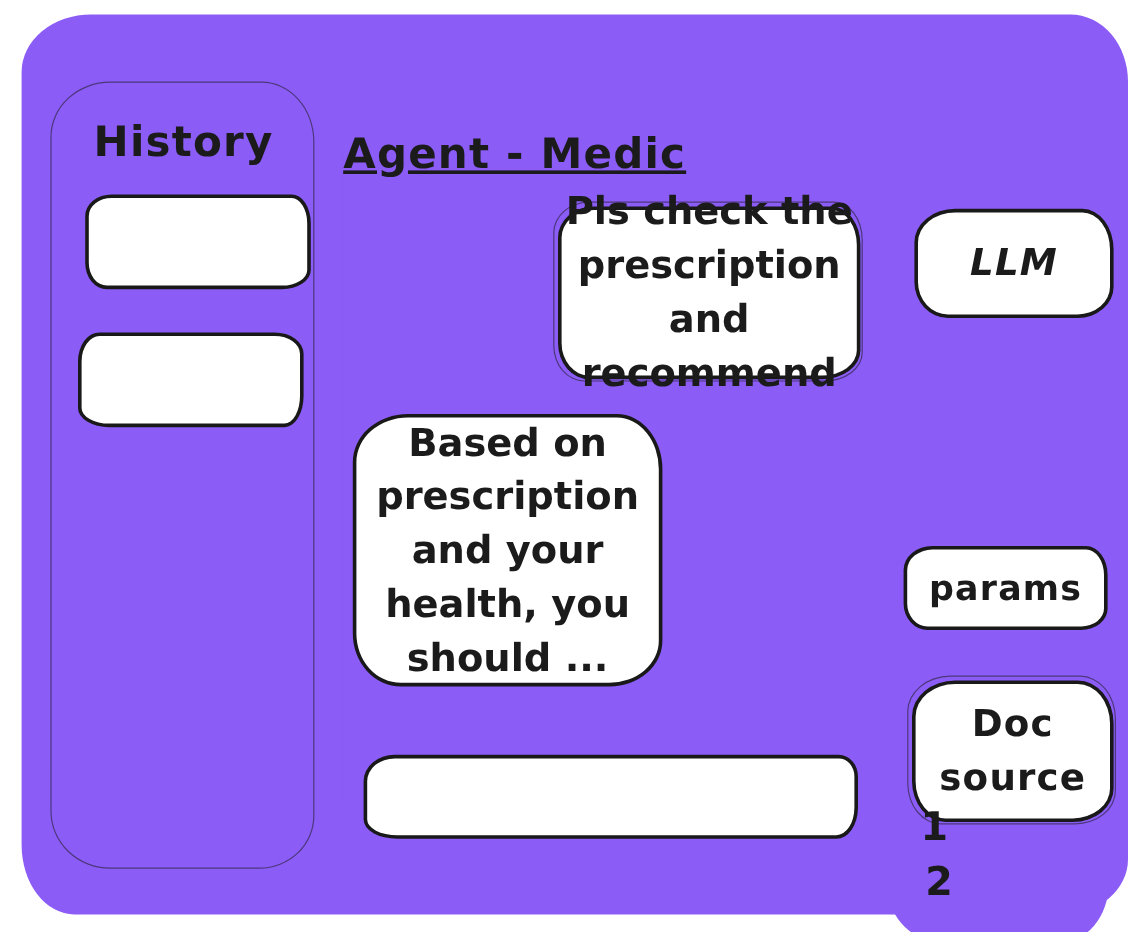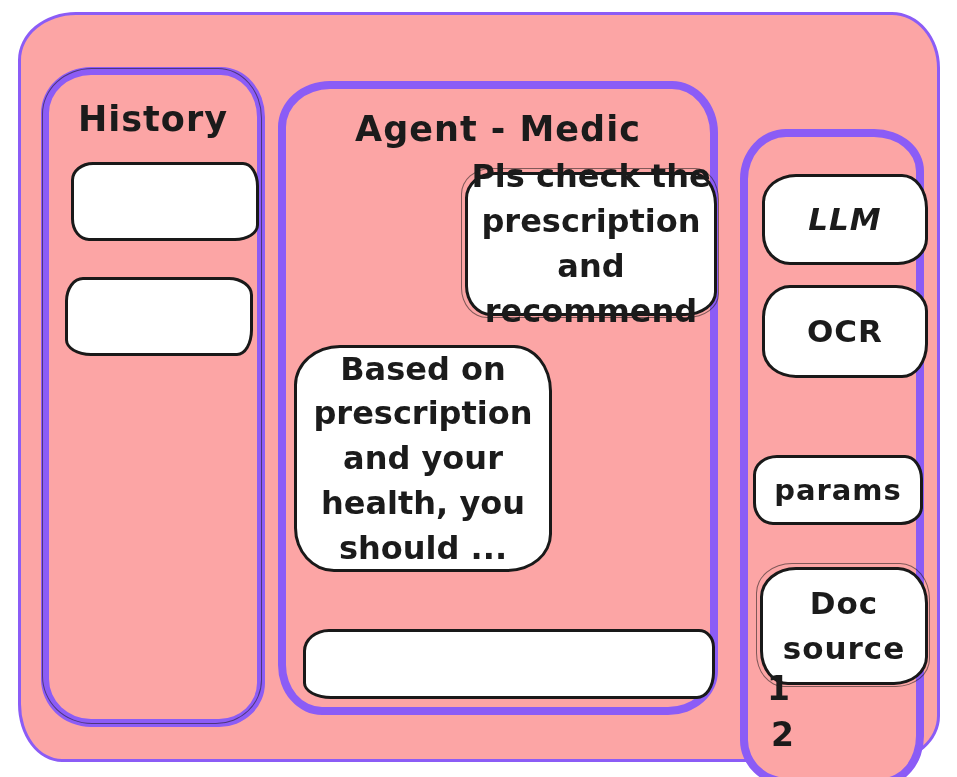--- a/index.html
+++ b/index.html
@@ -7,21 +7,21 @@
   body {
     width: 957px; height: 777px;
     background: #ffffff;
     font-family: "DejaVu Sans", sans-serif;
     color: #1b1b1b;
     position: relative;
     overflow: hidden;
   }
   .sk {
     position: absolute;
-    background: #fca5a5;
+    background: #8b5cf6;
     border: 8px solid #8b5cf6;
   }
   
   .dbl::after {
     content: "";
     position: absolute;
     inset: -7px -5px -5px -7px;
     border: 1.6px solid rgba(25,25,25,0.55);
     border-radius: inherit;
     pointer-events: none;
@@ -57,22 +57,22 @@
     border-radius: 18px 24px 16px 26px / 24px 18px 26px 16px;
   }
 
   
   .chat-panel {
     left: 275px; top: 78px; width: 440px; height: 634px;
     border-radius: 52px 46px 50px 44px / 46px 52px 44px 50px;
   }
   .chat-title {
     position: absolute; left: 0; right: 0; top: 20px;
-    text-align: center;
-    font-size: 35px; font-weight: 700; letter-spacing: 1px;
+    text-align: left;
+    font-size: 35px; font-weight: 700; letter-spacing: 1px; text-decoration: underline;
   }
   .bubble {
     position: absolute;
     border: 3px solid #191919; background: #fff;
     display: flex; align-items: center; justify-content: center;
     text-align: center;
     font-size: 32px; font-weight: 600;
     white-space: pre-line;
     line-height: 1.4;
   }
@@ -155,21 +155,20 @@
     <div class="bubble agent-bubble">Based on
 prescription
 and your
 health, you
 should ...</div>
     <input class="chat-input" type="text" placeholder="" style="">
   </div>
 
   <div class="sk tools-panel" style="left:719px; top:68px;">
     <div class="tool-btn btn-llm">LLM</div>
-    <div class="tool-btn btn-ocr">OCR</div>
     <div class="tool-btn btn-doc dbl">Doc
 source</div>
     <div class="tool-btn btn-params">params</div>
     <div class="doc-num num-1">1</div>
     <div class="doc-num num-2">2</div>
   </div>
 
 </div>
 
 </body></html>

